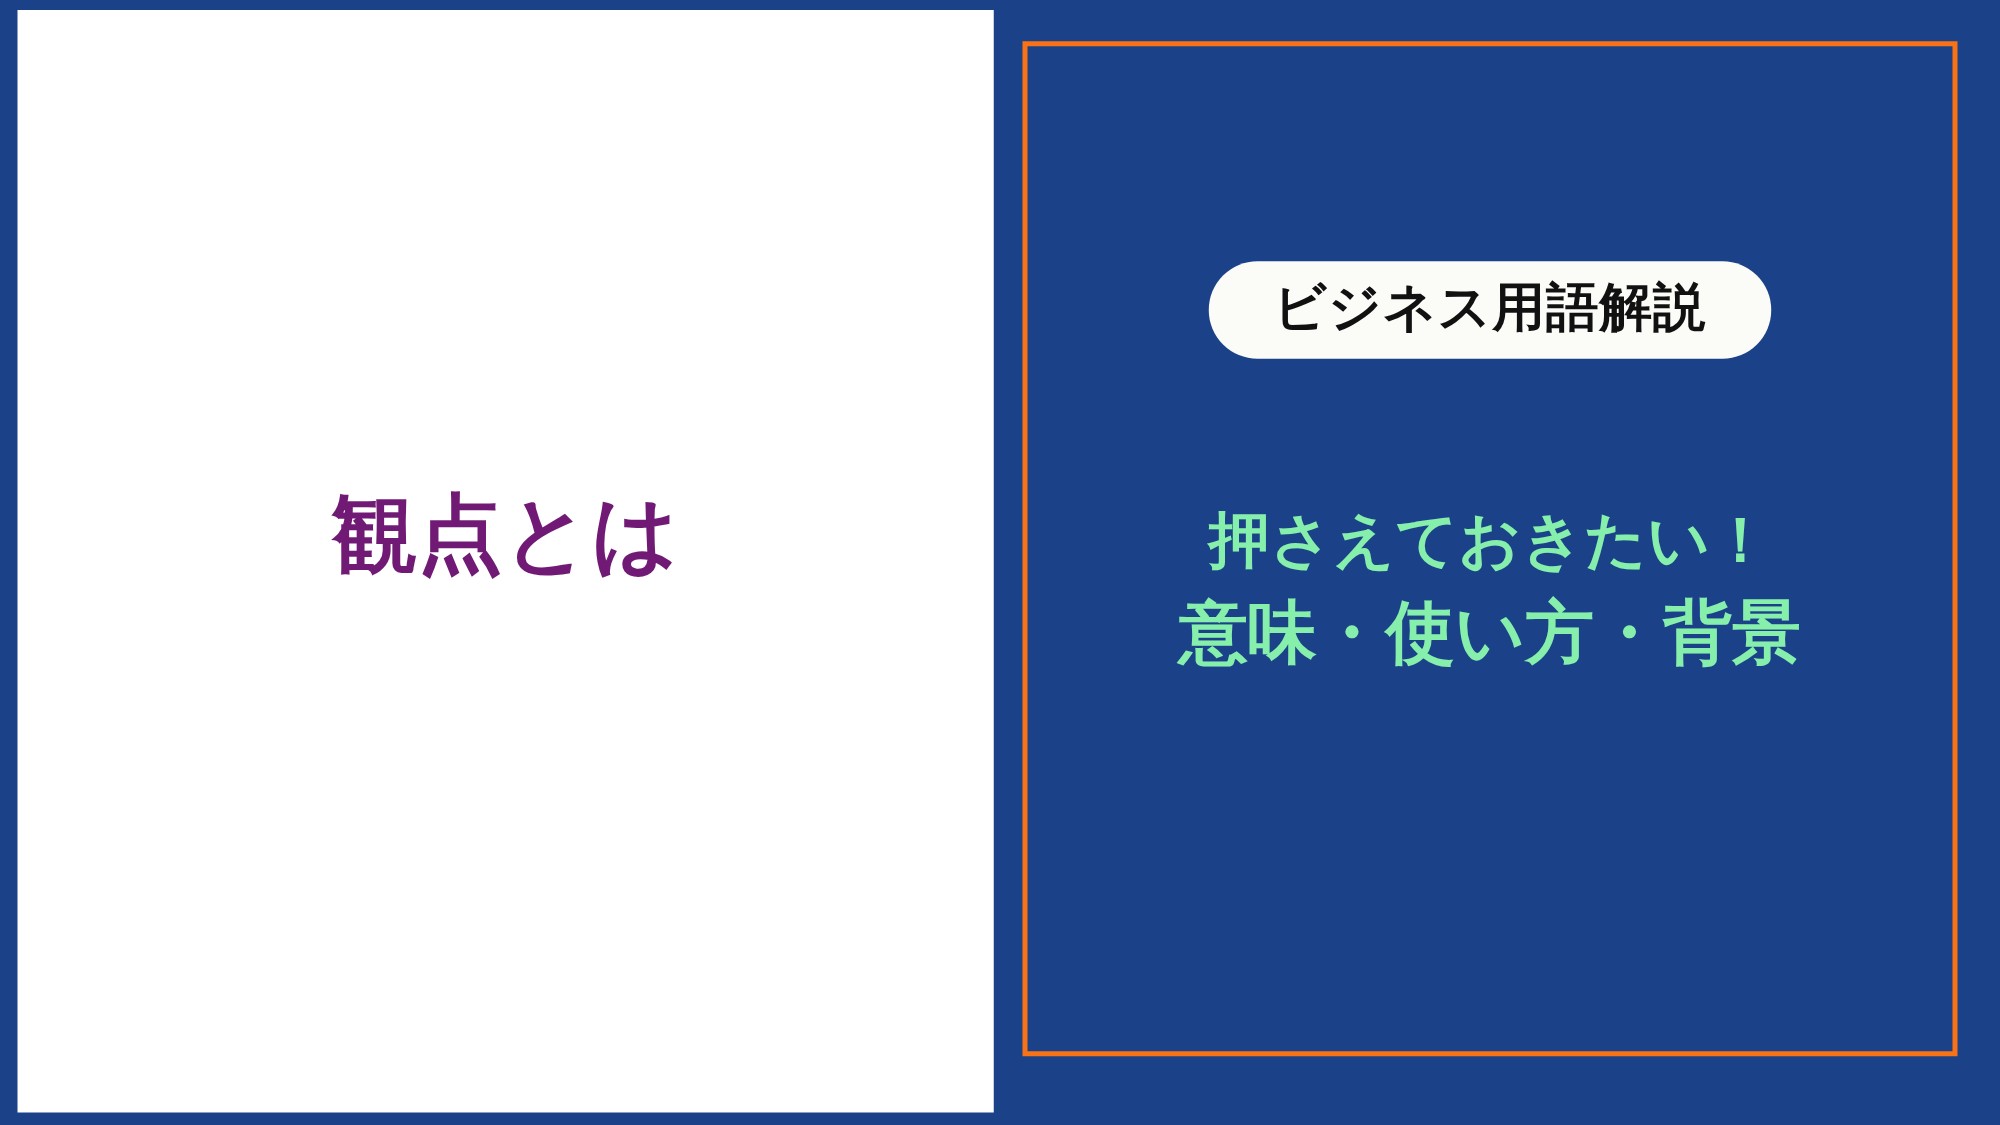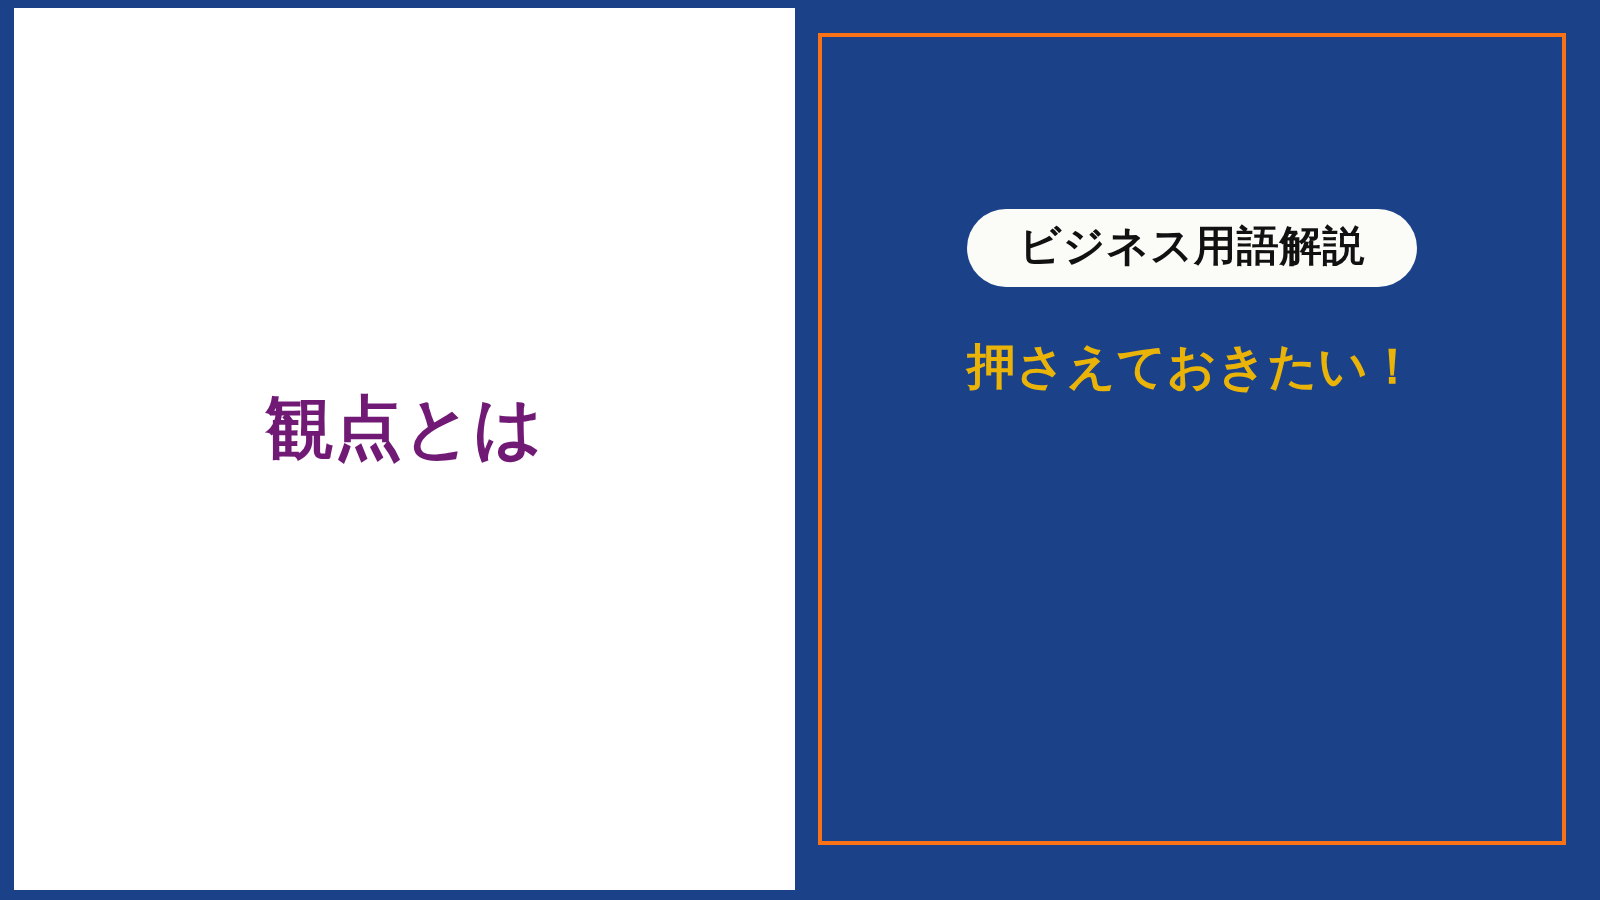--- a/index.html
+++ b/index.html
@@ -79,23 +79,23 @@
     font-weight: 700;
     line-height: 1.1;
     letter-spacing: 0.02em;
     white-space: nowrap;
     box-sizing: border-box;
     min-width: 425px;
     text-align: center;
   }
 
   .headline {
-    margin-top: 45px;
+    margin-top: 112px;
     text-align: center;
-    color: #eab308;
+    color: #86efac;
     font-weight: 700;
     letter-spacing: 0.01em;
   }
 
   .headline-line-1 {
     font-size: 49px;
     line-height: 1.42;
     white-space: nowrap;
   }
 
@@ -114,18 +114,19 @@
     <h1 class="term-title">観点とは</h1>
   </div>
 
   <div class="right-card">
     <div class="right-inner">
 
       <div class="badge">ビジネス用語解説</div>
 
       <div class="headline">
         <div class="headline-line-1">押さえておきたい！</div>
+        <div class="headline-line-2">意味・使い方・背景</div>
       </div>
 
     </div>
   </div>
 
 </div>
 
 </body></html>

